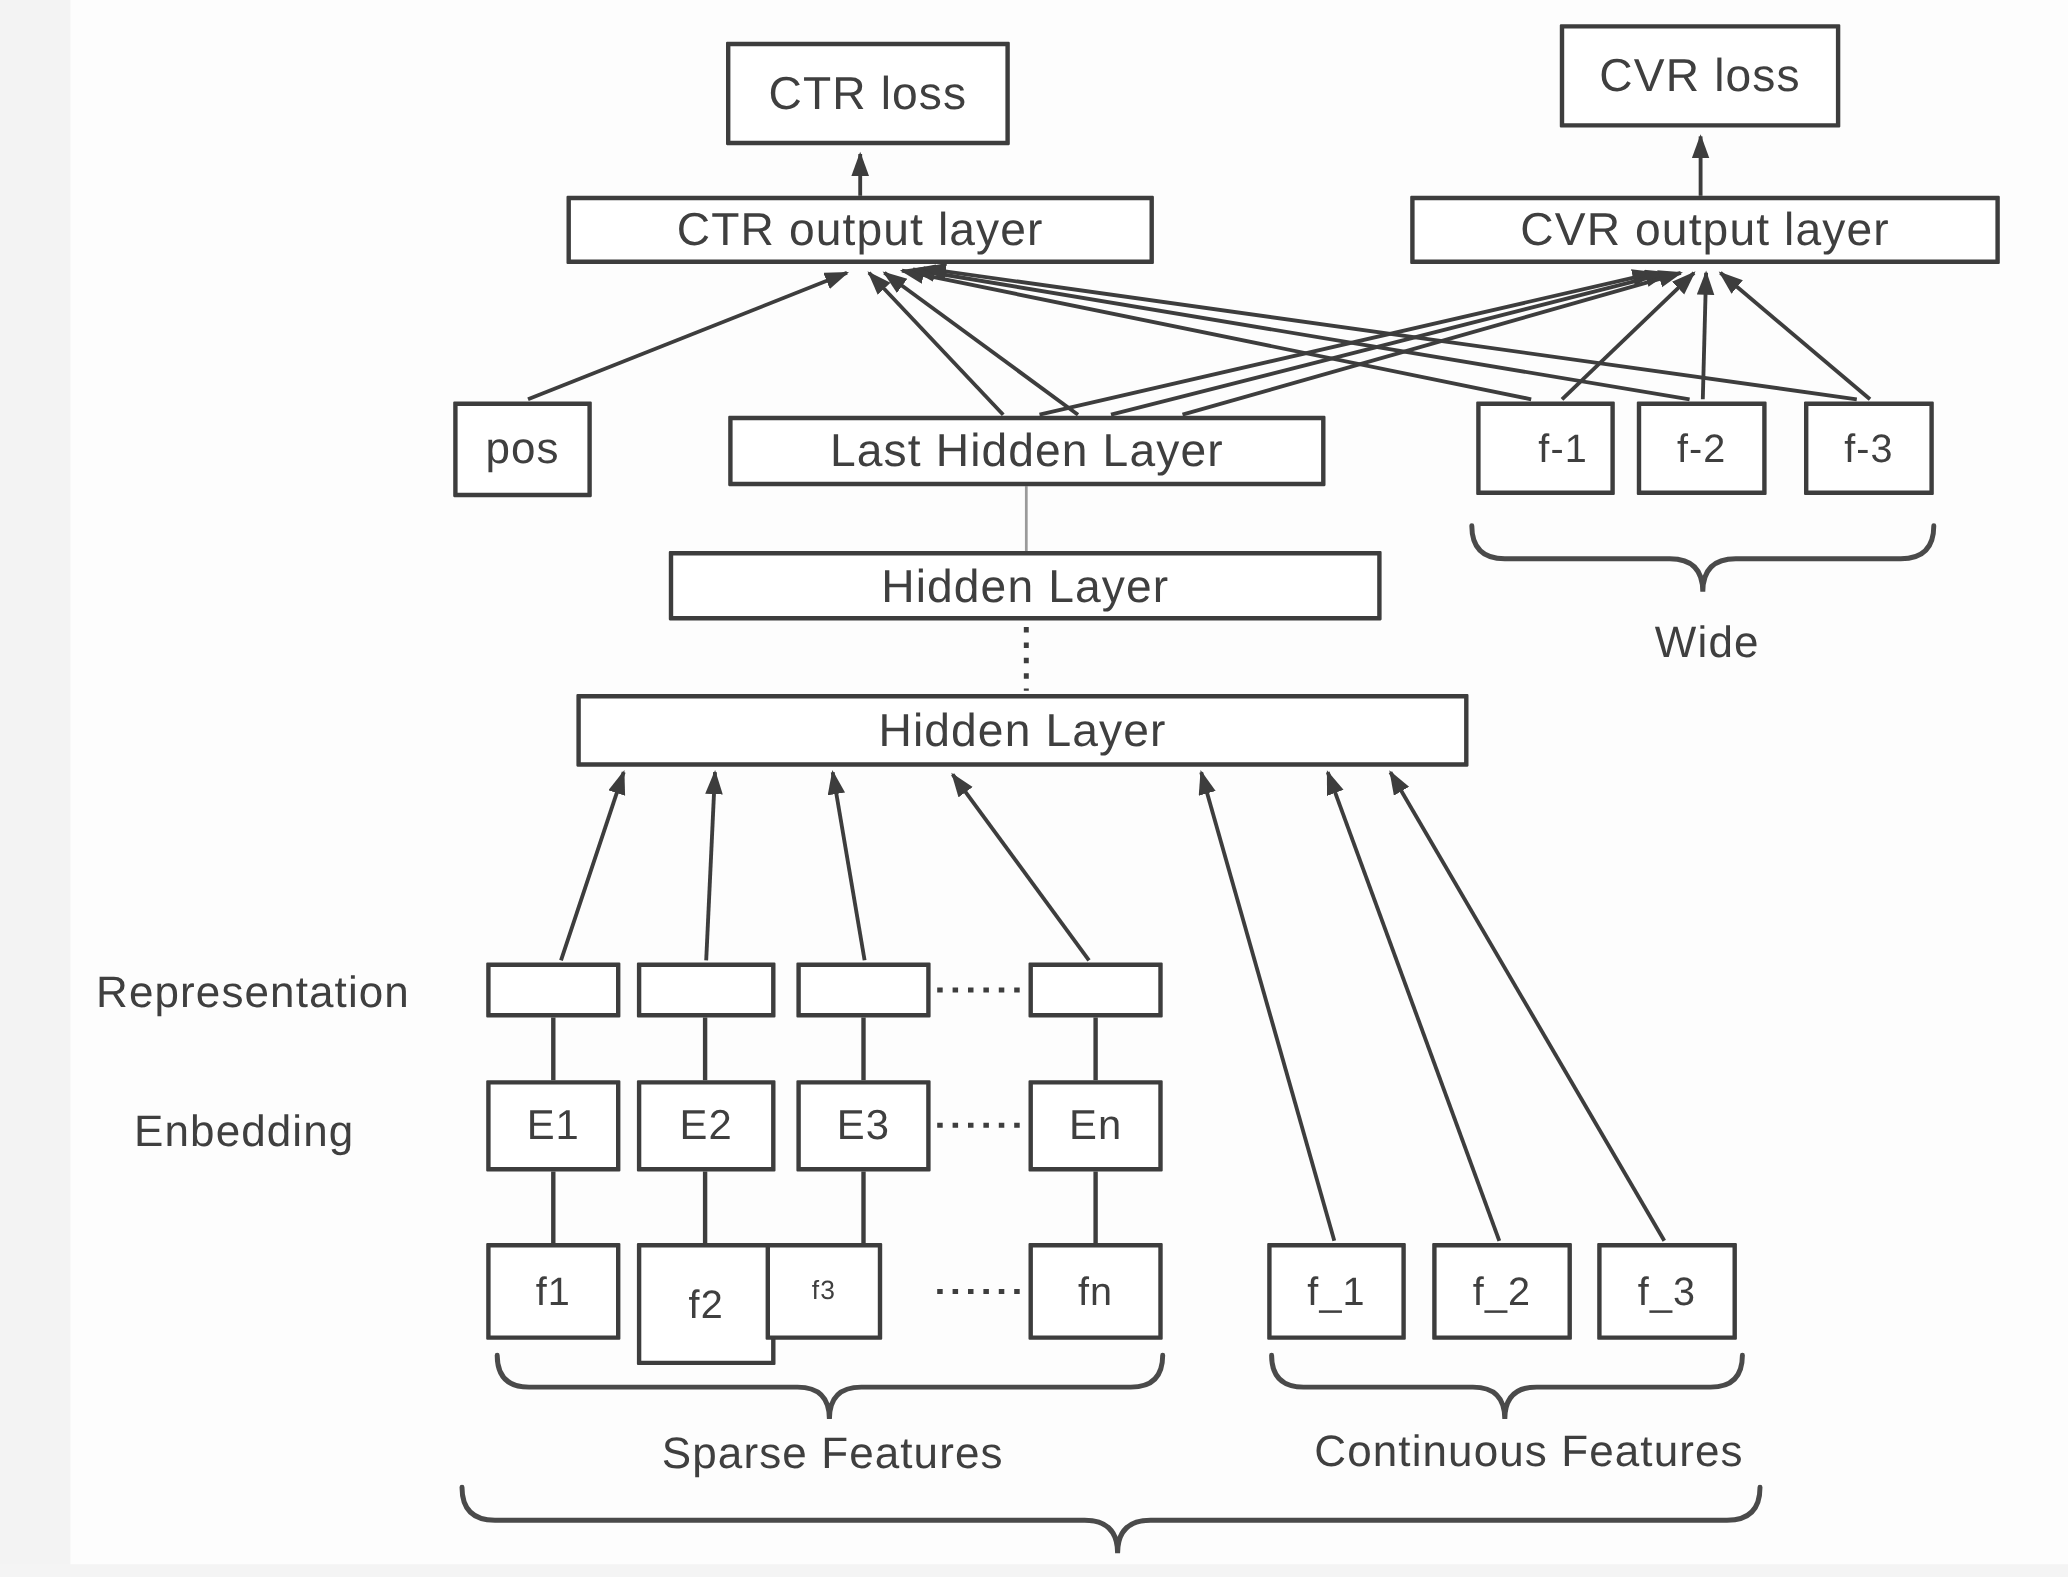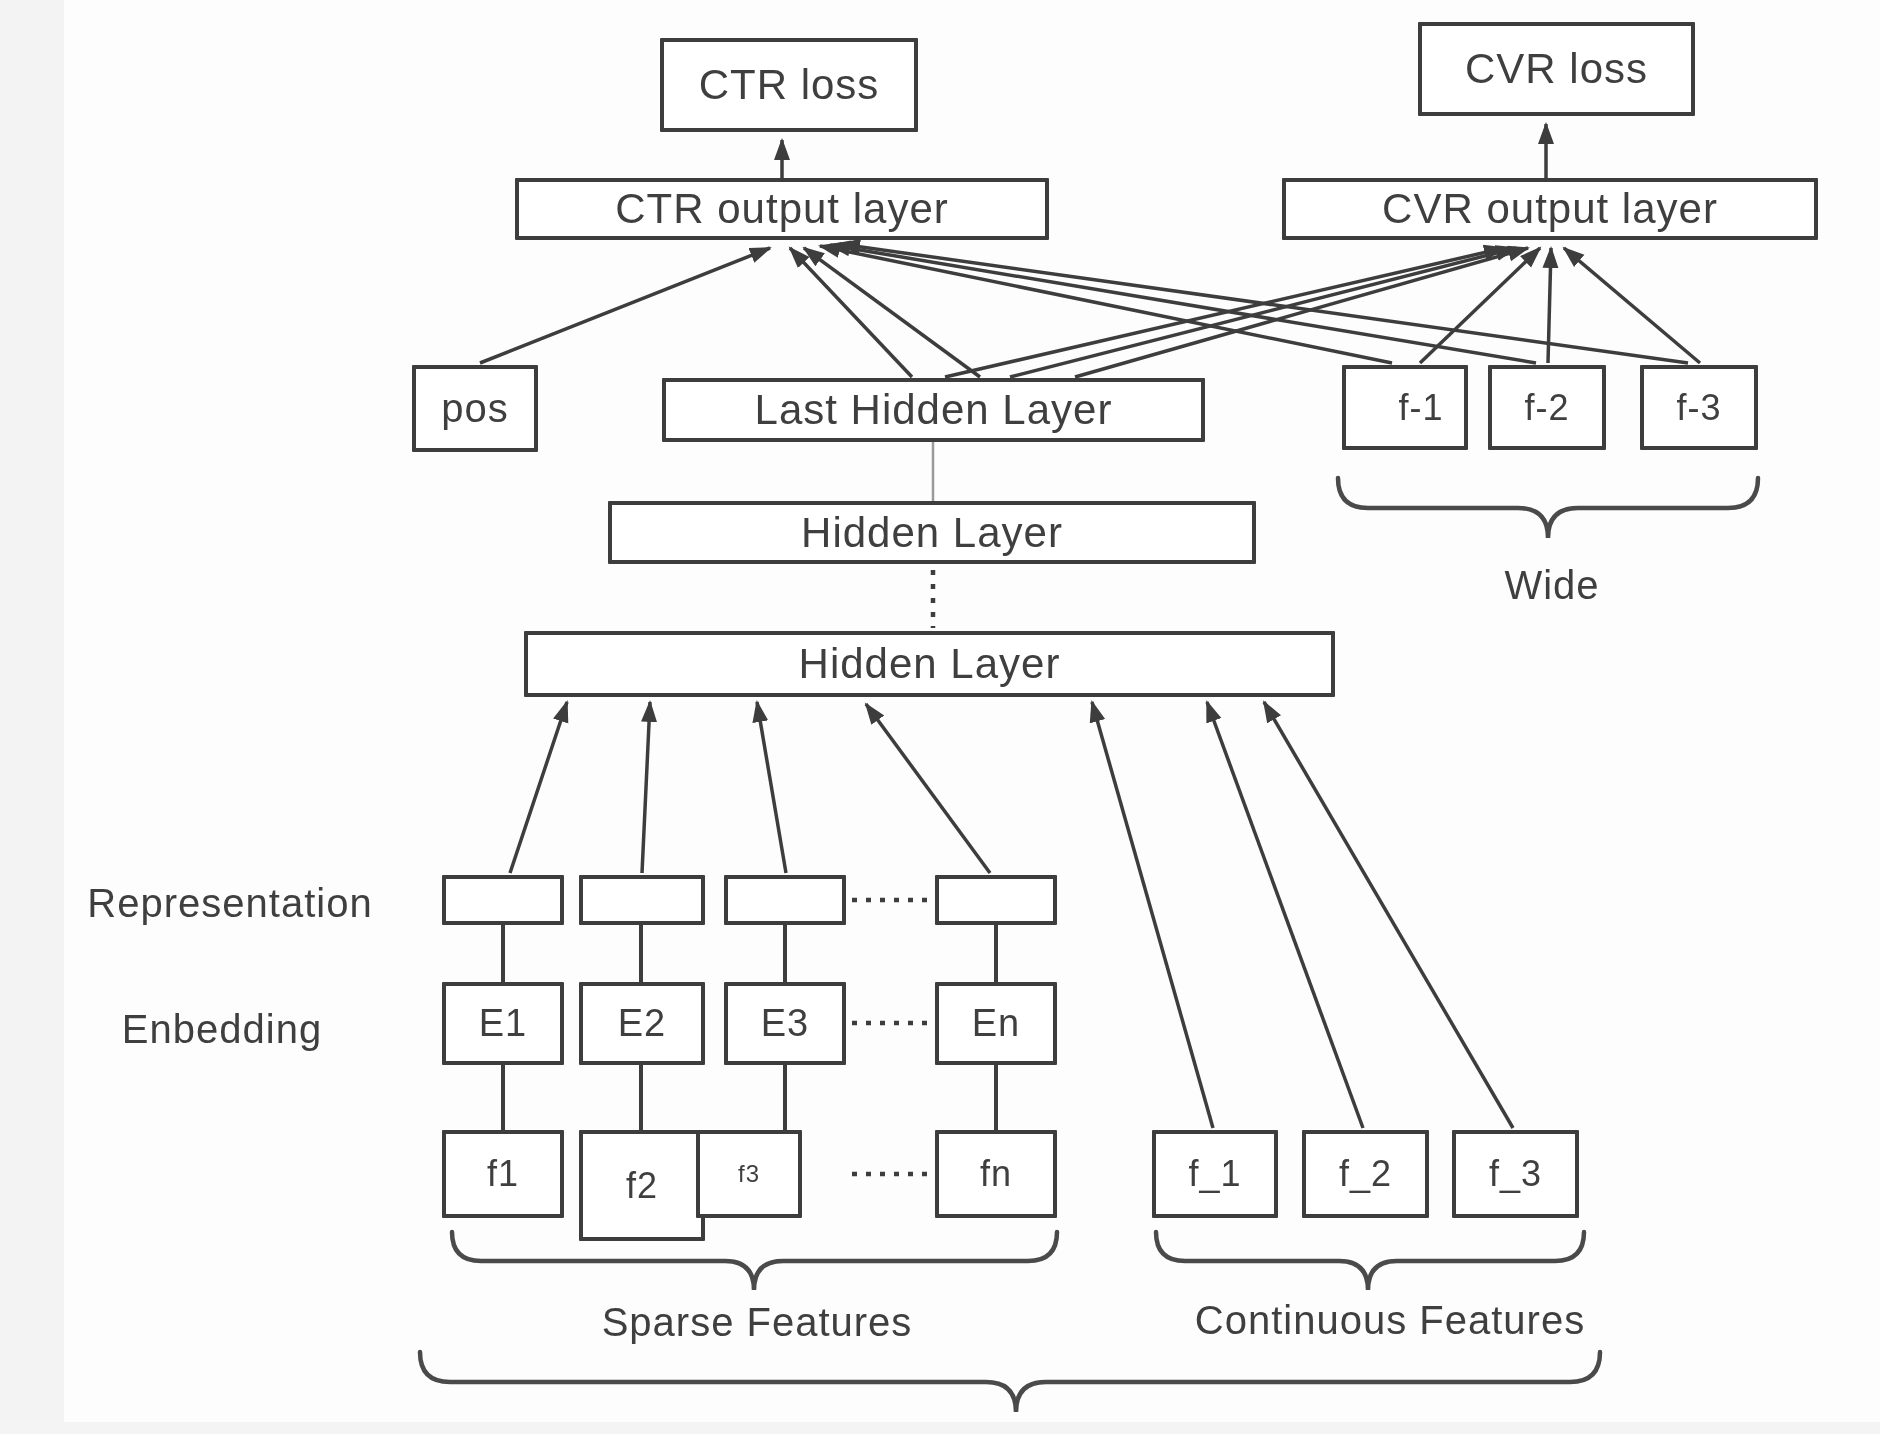--- a/index.html
+++ b/index.html
@@ -84,21 +84,21 @@
         <path d="M 1338 478 Q 1338 508 1368 508 L 1518 508 Q 1548 508 1548 538 Q 1548 508 1578 508 L 1728 508 Q 1758 508 1758 478" fill="none" stroke="#4a4a4a" stroke-width="4.5" stroke-linecap="round"></path>
         <path d="M 452 1232 Q 452 1261 481 1261 L 725 1261 Q 754 1261 754 1290 Q 754 1261 783 1261 L 1028 1261 Q 1057 1261 1057 1232" fill="none" stroke="#4a4a4a" stroke-width="4.5" stroke-linecap="round"></path>
         <path d="M 1156 1232 Q 1156 1261 1185 1261 L 1339 1261 Q 1368 1261 1368 1290 Q 1368 1261 1397 1261 L 1555 1261 Q 1584 1261 1584 1232" fill="none" stroke="#4a4a4a" stroke-width="4.5" stroke-linecap="round"></path>
         <path d="M 420 1352 Q 420 1382 450 1382 L 986 1382 Q 1016 1382 1016 1412 Q 1016 1382 1046 1382 L 1570 1382 Q 1600 1382 1600 1352" fill="none" stroke="#4a4a4a" stroke-width="4.5" stroke-linecap="round"></path>
       </g>
   </svg>
   <div id="boxes">
       <div class="box" style="left: 660px; top: 38px; width: 258px; height: 94px; font-size: 42px;">
         <span>CTR loss</span>
       </div>
-      <div class="box" style="left: 1418px; top: 22px; width: 277px; height: 94px; font-size: 42px;">
+      <div class="box" style="left: 1418px; top: 22px; width: 255px; height: 94px; font-size: 42px;">
         <span>CVR loss</span>
       </div>
       <div class="box" style="left: 515px; top: 178px; width: 534px; height: 62px; font-size: 42px;">
         <span>CTR output layer</span>
       </div>
       <div class="box" style="left: 1282px; top: 178px; width: 536px; height: 62px; font-size: 42px;">
         <span>CVR output layer</span>
       </div>
       <div class="box" style="left: 412px; top: 365px; width: 126px; height: 87px; font-size: 40px;">
         <span>pos</span>

